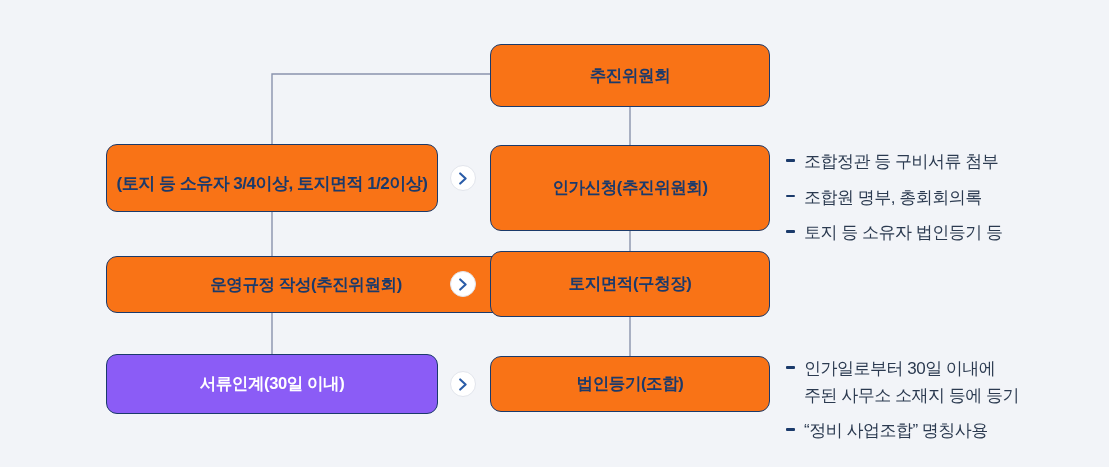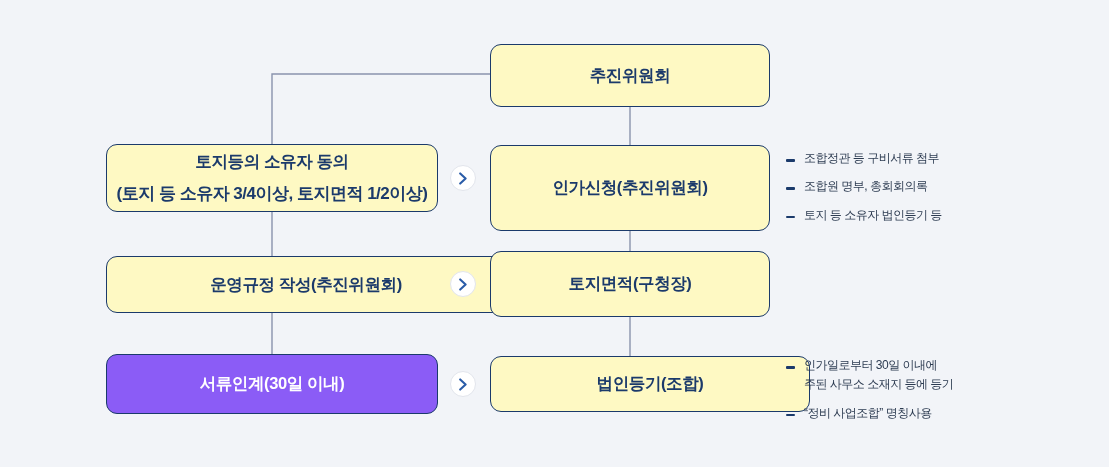--- a/index.html
+++ b/index.html
@@ -29,21 +29,21 @@
     position: absolute;
     left: 0; top: 0;
     width: 1109px;
     height: 467px;
     pointer-events: none;
   }
 
   
   .node {
     position: absolute;
-    background: #fef9c3;
+    background: #f97316;
     border: 1.6px solid #1b3a6b;
     border-radius: 11px;
     display: flex;
     flex-direction: column;
     align-items: center;
     justify-content: center;
     text-align: center;
     color: #1b3a6b;
     line-height: 1.28;
     z-index: 2;
@@ -89,21 +89,21 @@
   
   .note {
     position: absolute;
     z-index: 2;
   }
 
   .note-line {
     display: flex;
     align-items: flex-start;
     margin-bottom: 11px;
-    font-size: 12px;
+    font-size: 17px;
     letter-spacing: -0.5px;
     color: #2b3a50;
     line-height: 1.45;
     white-space: nowrap;
   }
   .note-line:last-child { margin-bottom: 0; }
 
   .note-dash {
     flex: 0 0 auto;
     width: 9px;
@@ -132,41 +132,40 @@
     <path d="M 630 107 L 630 145" fill="none" stroke="#8a93ad" stroke-width="1.4"></path>
     <path d="M 630 212 L 630 251" fill="none" stroke="#8a93ad" stroke-width="1.4"></path>
     <path d="M 630 317 L 630 356" fill="none" stroke="#8a93ad" stroke-width="1.4"></path>
   </svg>
 
   <div class="node" style="left:490px; top:44px; width:280px; height:63px;">
     <span class="title">추진위원회</span>
   </div>
 
   <div class="node" style="left:106px; top:144px; width:332px; height:68px;">
-    <span class="title">토지등의 소유자 동의</span>
     <span class="sub">(토지 등 소유자 3/4이상, 토지면적 1/2이상)</span>
   </div>
 
   <div class="node" style="left:490px; top:145px; width:280px; height:86px;">
     <span class="title">인가신청(추진위원회)</span>
   </div>
 
   <div class="node" style="left:106px; top:256px; width:400px; height:57px;">
     <span class="title">운영규정 작성(추진위원회)</span>
   </div>
 
   <div class="node" style="left:490px; top:251px; width:280px; height:66px;">
     <span class="title">토지면적(구청장)</span>
   </div>
 
   <div class="node filled" style="left:106px; top:354px; width:332px; height:60px;">
     <span class="title">서류인계(30일 이내)</span>
   </div>
 
-  <div class="node" style="left:490px; top:356px; width:320px; height:56px;">
+  <div class="node" style="left:490px; top:356px; width:280px; height:56px;">
     <span class="title">법인등기(조합)</span>
   </div>
 
   <div class="arrow-chip" style="left:450px; top:165px;">
     <span>
       <svg width="10" height="13" viewBox="0 0 10 13">
         <path d="M2.2 1.4 L7.6 6.5 L2.2 11.6" fill="none" stroke="#2a5ca8" stroke-width="2.1" stroke-linecap="round" stroke-linejoin="round"></path>
       </svg>
     </span>
   </div>

